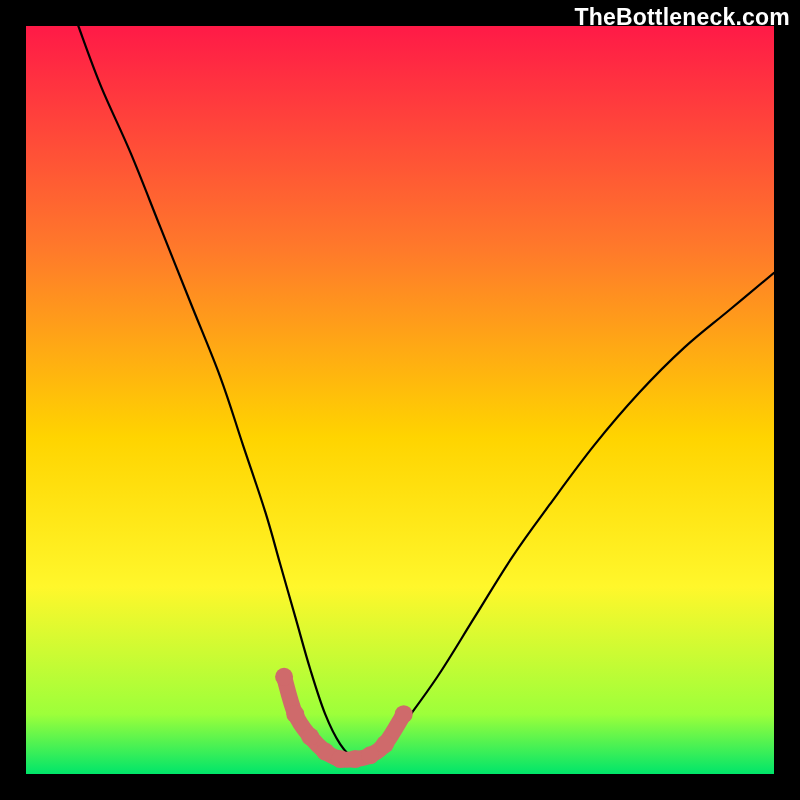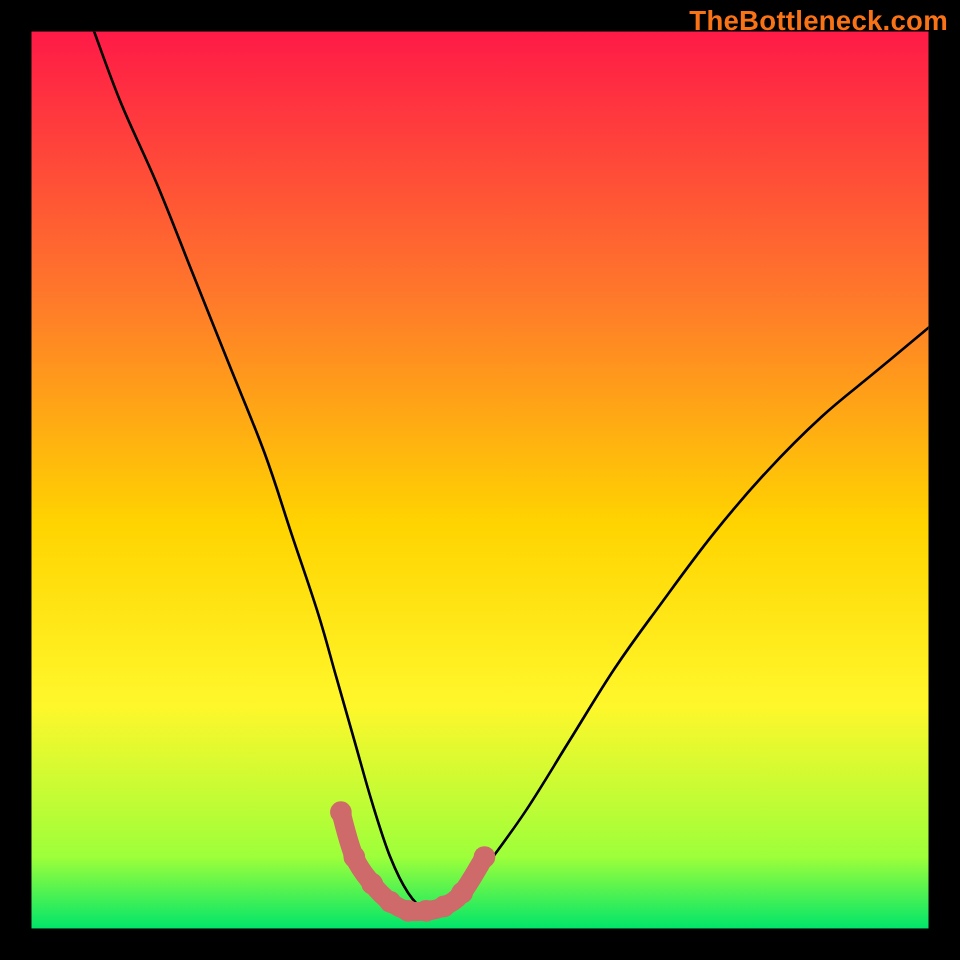--- a/index.html
+++ b/index.html
@@ -26,21 +26,21 @@
     height: 748px;
     overflow: hidden;
   }
   .watermark {
     position: absolute;
     top: 4px;
     right: 10px;
     font-family: Arial, Helvetica, sans-serif;
     font-size: 23px;
     font-weight: 600;
-    color: #f97316;
+    color: #ffffff;
     letter-spacing: 0.2px;
   }
   svg {
     position: absolute;
     left: 0;
     top: 0;
   }
 </style>
 </head>
 <body>

